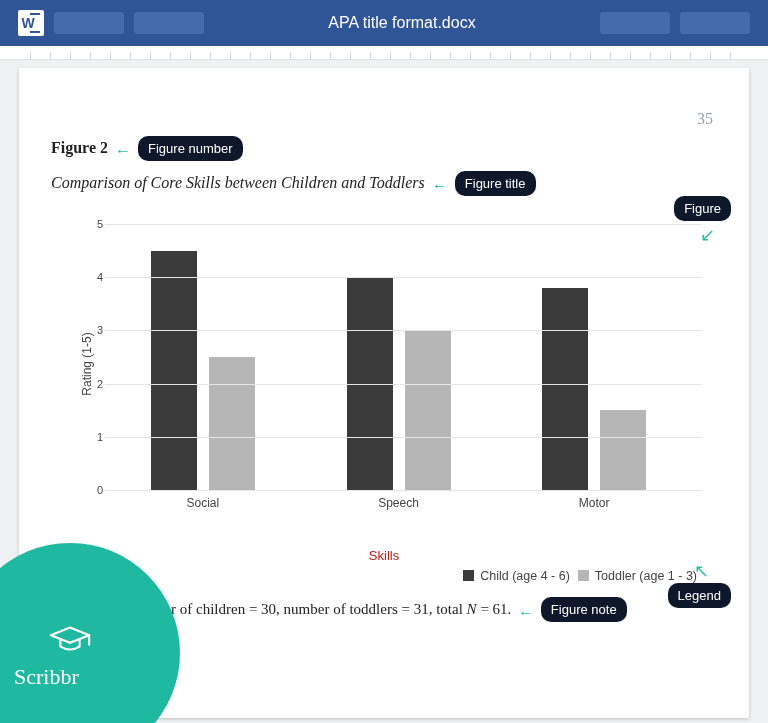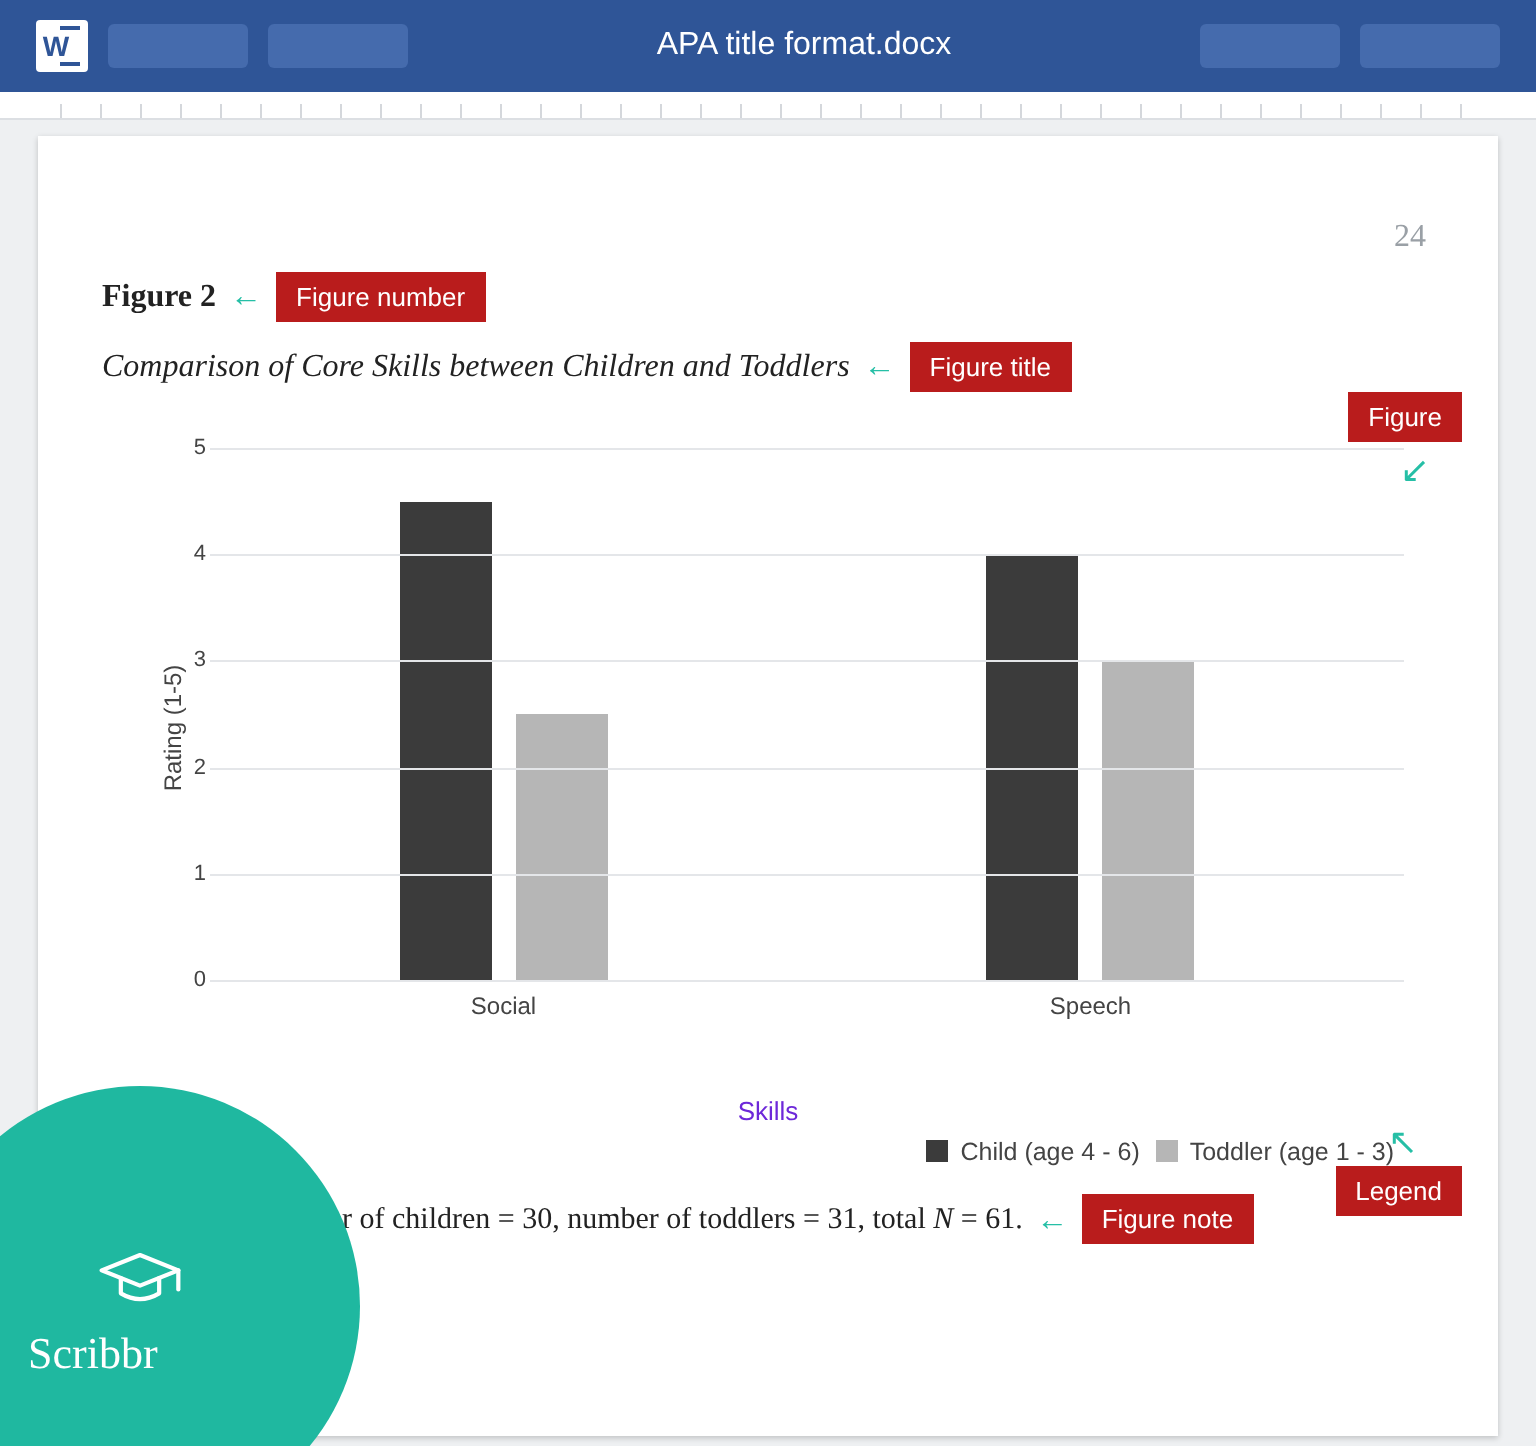--- a/index.html
+++ b/index.html
@@ -112,28 +112,28 @@
   }
   .fig-title {
     font-style: italic;
     font-size: 16px;
     margin: 0 0 12px 0;
   }
 
   
   .tag {
     display: inline-block;
-    background: #b91c1c;
+    background: #0f172a;
     color: #ffffff;
     font-family: Arial, sans-serif;
     font-size: 13px;
     font-style: normal;
     font-weight: 500;
     padding: 5px 10px;
-    border-radius: 0;
+    border-radius: 10px;
     white-space: nowrap;
   }
   .arrow-left {
     color: #26bfa6;
     font-family: Arial, sans-serif;
     font-style: normal;
     font-size: 16px;
     padding: 0 3px;
     vertical-align: middle;
   }
@@ -228,21 +228,21 @@
     left: 0; right: 0;
     text-align: center;
     font-family: Arial, sans-serif;
     font-size: 12px;
     color: #444;
   }
   .x-axis-label {
     text-align: center;
     font-family: Arial, sans-serif;
     font-size: 13px;
-    color: #6d28d9;
+    color: #b91c1c;
     margin-top: 34px;
   }
   .legend {
     display: flex;
     justify-content: flex-end;
     gap: 8px;
     font-family: Arial, sans-serif;
     font-size: 12.5px;
     color: #444;
     margin: 6px 20px 0 0;
@@ -301,21 +301,21 @@
   <div class="placeholder ph-b"></div>
   <div class="doc-title">APA title format.docx</div>
   <div class="placeholder ph-c"></div>
   <div class="placeholder ph-d"></div>
 </div>
 <div class="ruler"></div>
 
 <div class="desk">
   <div class="page">
 
-    <div class="page-number">24</div>
+    <div class="page-number">35</div>
 
     <p class="fig-number">
       <span>Figure 2</span>
       <span class="arrow-left">←</span>
       <span class="tag">Figure number</span>
     </p>
 
     <p class="fig-title">
       <span>Comparison of Core Skills between Children and Toddlers</span>
       <span class="arrow-left">←</span>
@@ -334,20 +334,25 @@
         <div class="groups" id="groups">
             <div class="group">
               <div class="bar child" style="height: 90%;"></div>
               <div class="bar toddler" style="height: 50%;"></div>
               <div class="x-tick">Social</div>
             </div>
             <div class="group">
               <div class="bar child" style="height: 80%;"></div>
               <div class="bar toddler" style="height: 60%;"></div>
               <div class="x-tick">Speech</div>
+            </div>
+            <div class="group">
+              <div class="bar child" style="height: 76%;"></div>
+              <div class="bar toddler" style="height: 30%;"></div>
+              <div class="x-tick">Motor</div>
             </div>
           </div>
       <div class="gridline" style="top: 100%;"></div>
           <div class="y-tick" style="top: 100%;">0</div>
           <div class="gridline" style="top: 80%;"></div>
           <div class="y-tick" style="top: 80%;">1</div>
           <div class="gridline" style="top: 60%;"></div>
           <div class="y-tick" style="top: 60%;">2</div>
           <div class="gridline" style="top: 40%;"></div>
           <div class="y-tick" style="top: 40%;">3</div>

